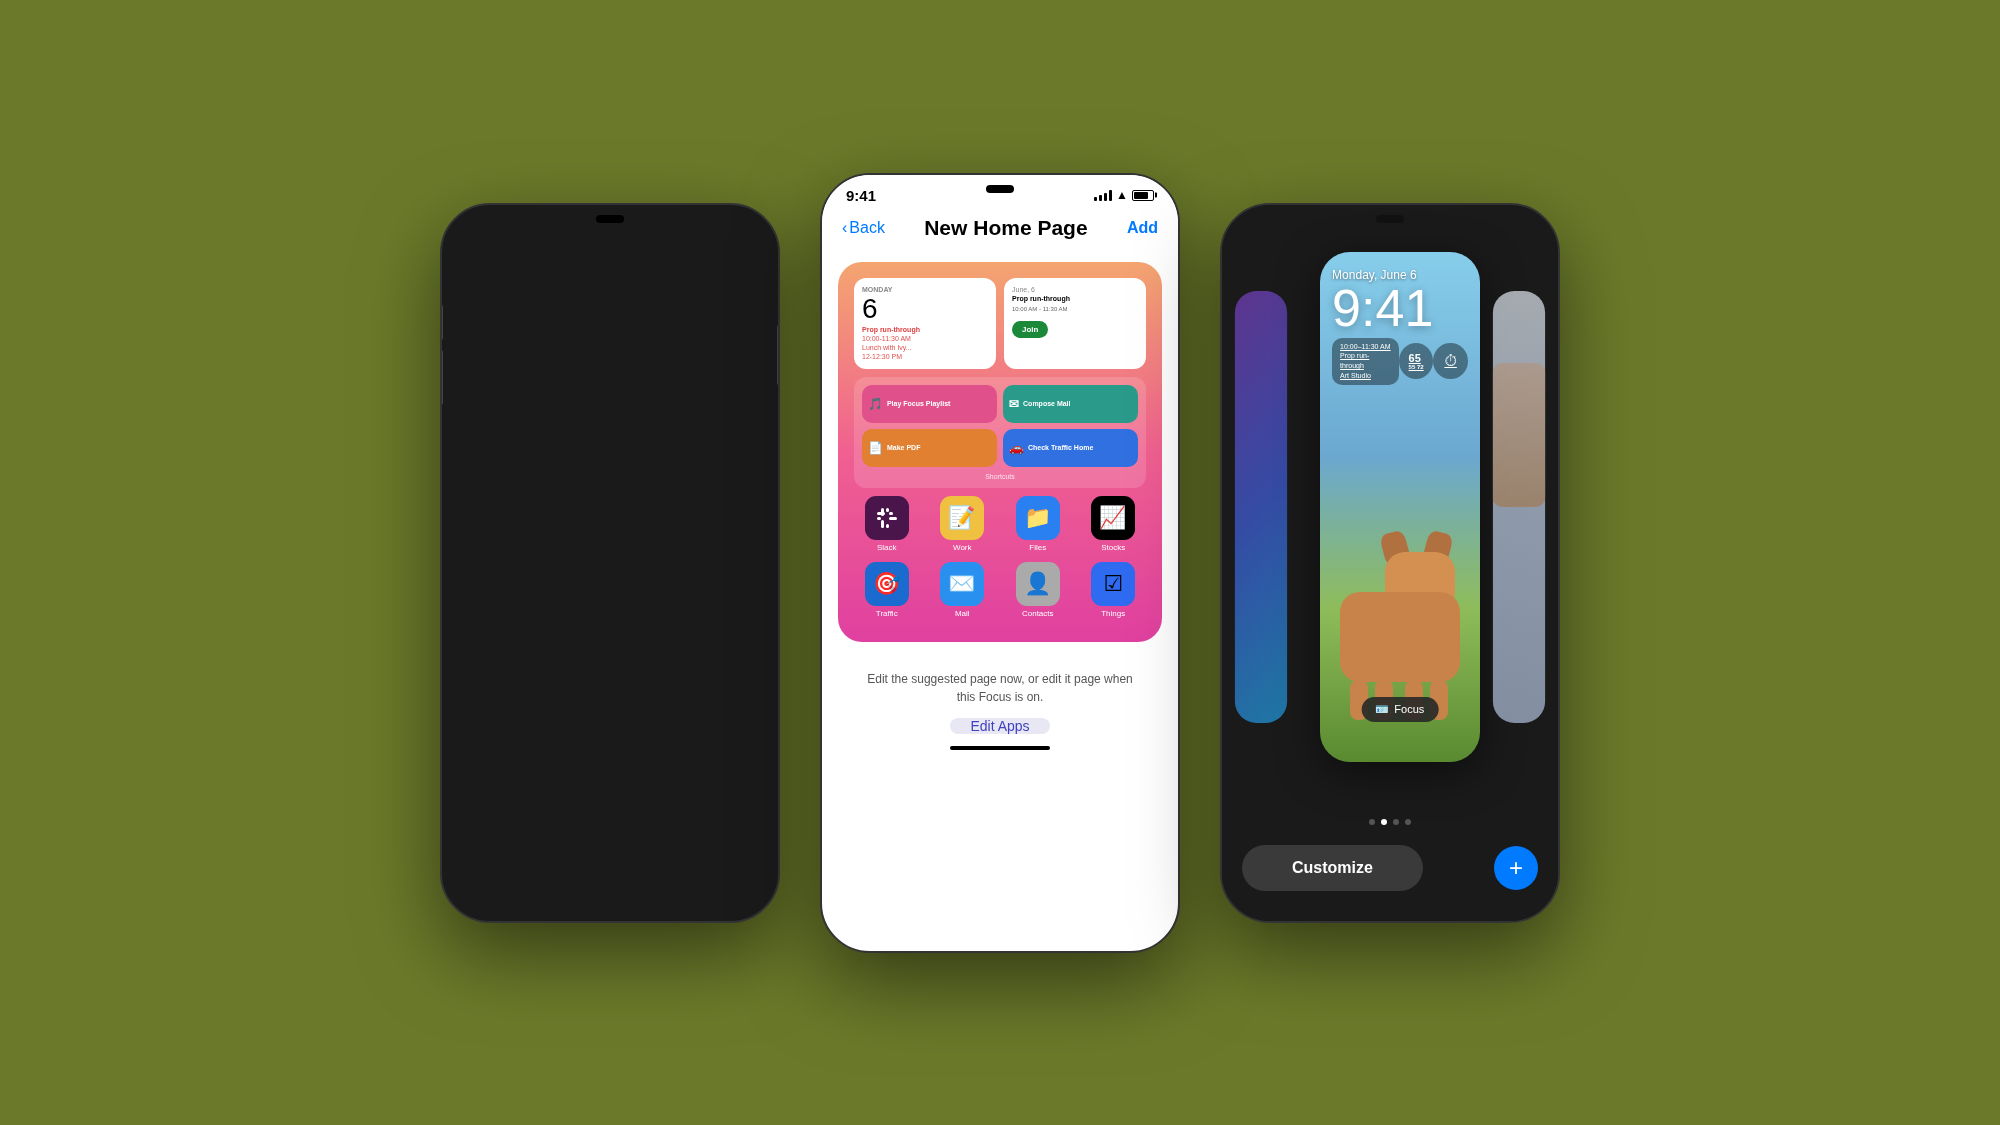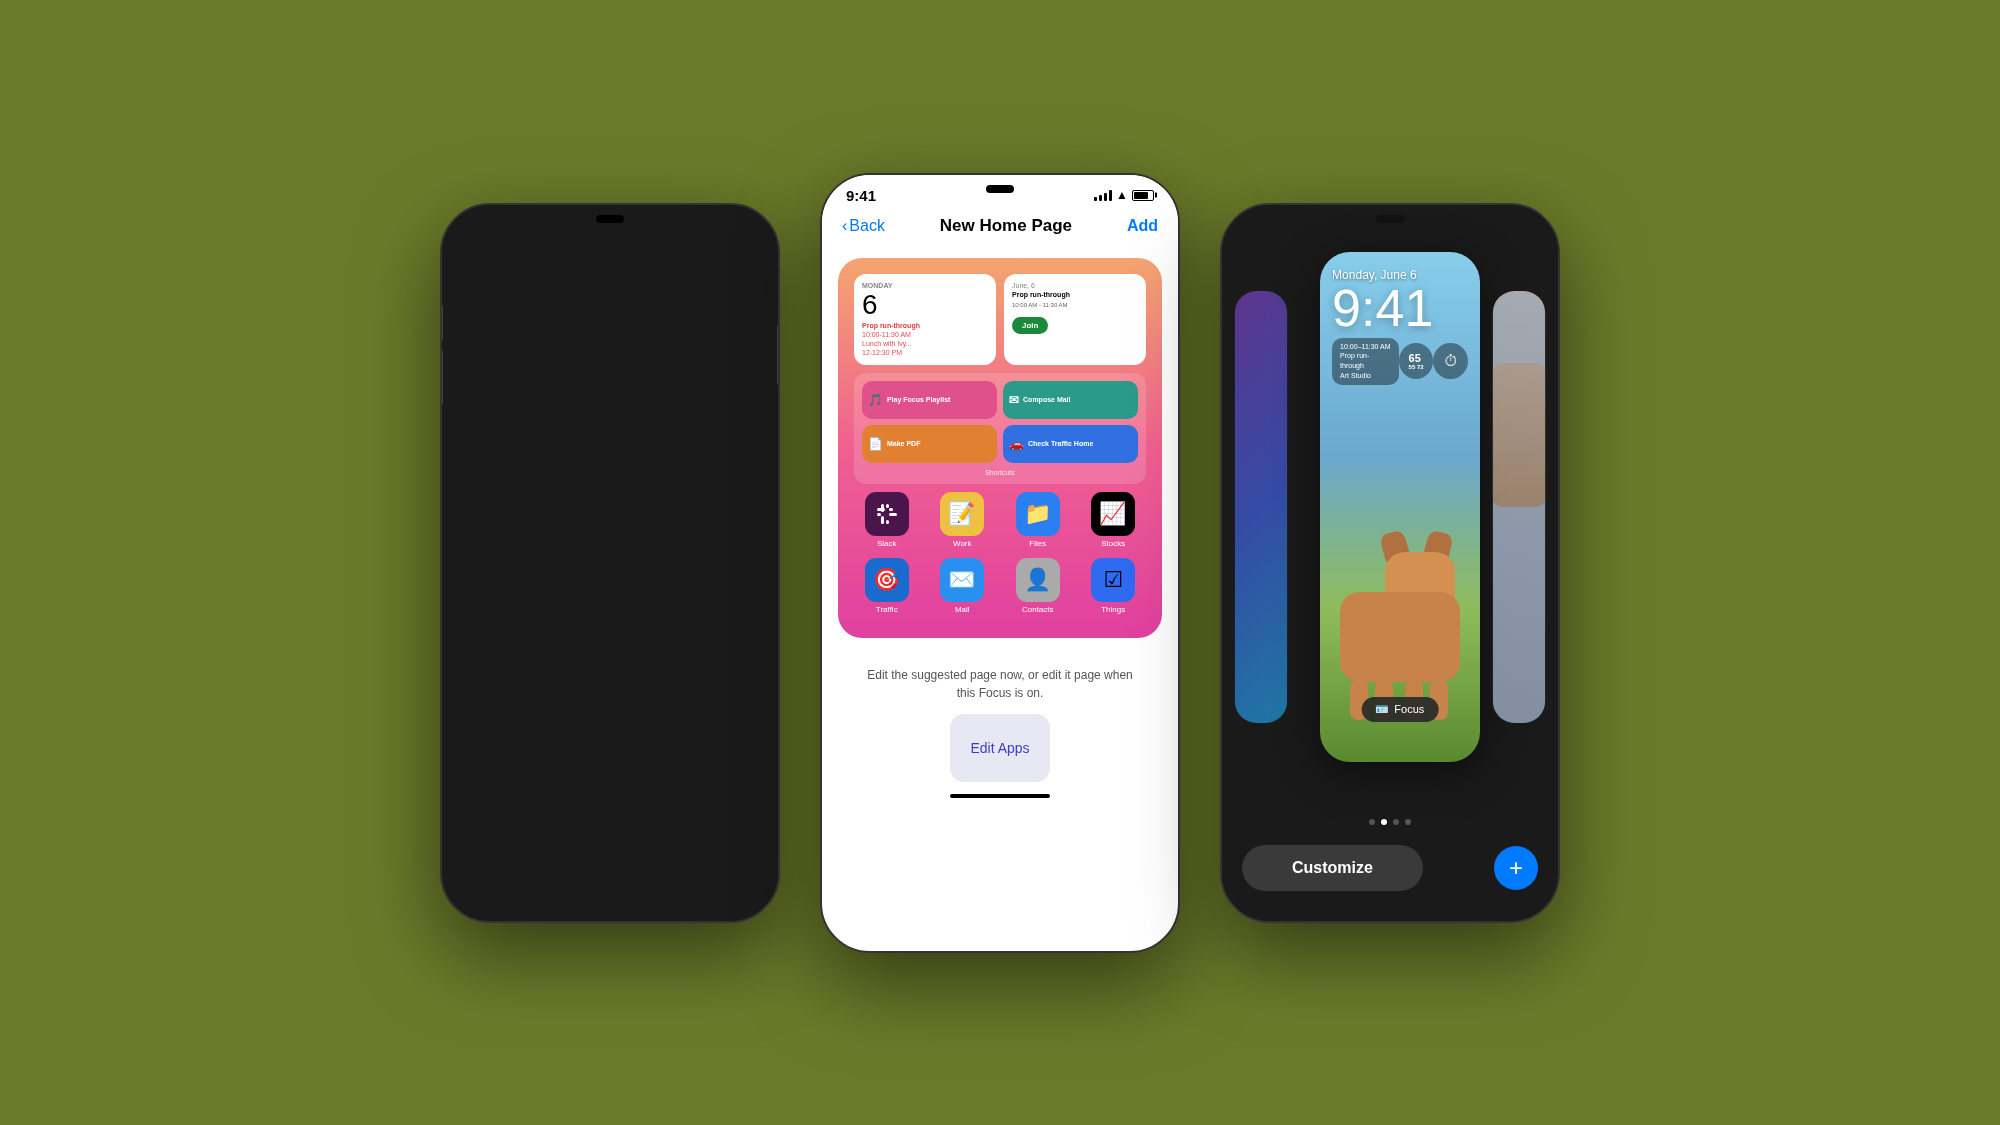--- a/index.html
+++ b/index.html
@@ -155,21 +155,21 @@
     }
     .phone2 .nav-back {
       color: #007aff;
       font-size: 16px;
       display: flex;
       align-items: center;
       gap: 2px;
       cursor: pointer;
     }
     .phone2 .nav-title {
-      font-size: 17px;
+      font-size: 21px;
       font-weight: 600;
       color: #000;
     }
     .phone2 .nav-add {
       color: #007aff;
       font-size: 16px;
       font-weight: 600;
       cursor: pointer;
     }
 
@@ -308,21 +308,21 @@
       font-size: 12px;
       color: #555;
       text-align: center;
       padding: 12px 20px;
       line-height: 1.5;
     }
     .phone2 .edit-apps-btn {
       background: #e8e8f5;
       color: #4040c0;
       border: none;
-      padding: 26px 20px;
+      padding: 0 20px;
       border-radius: 14px;
       font-size: 14px;
       font-weight: 500;
       cursor: pointer;
       display: block;
       margin: 0 auto 12px;
     }
     .phone2 .home-indicator {
       width: 100px;
       height: 4px;
@@ -470,20 +470,21 @@
       font-size: 52px;
       font-weight: 200;
       line-height: 1;
       text-shadow: 0 2px 8px rgba(0,0,0,0.3);
     }
     .phone3 .wp-widgets {
       display: flex;
       justify-content: space-between;
       align-items: center;
       margin-top: 4px;
+      text-decoration: underline;
     }
     .phone3 .wp-event-widget {
       background: rgba(0,0,0,0.4);
       border-radius: 10px;
       padding: 4px 8px;
       font-size: 7px;
       color: #fff;
       line-height: 1.4;
     }
     .phone3 .wp-temp-widget {

